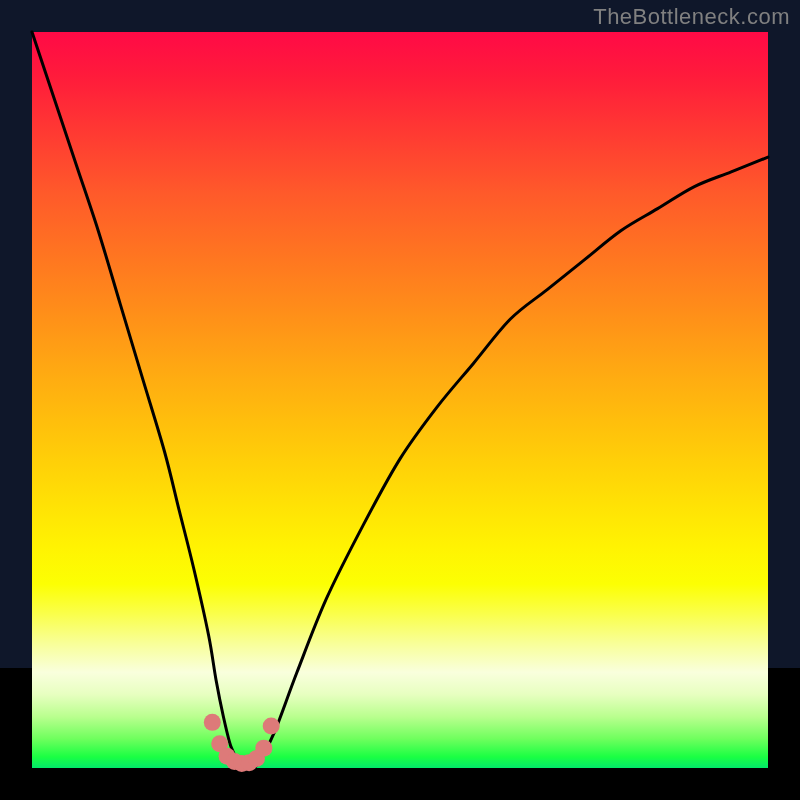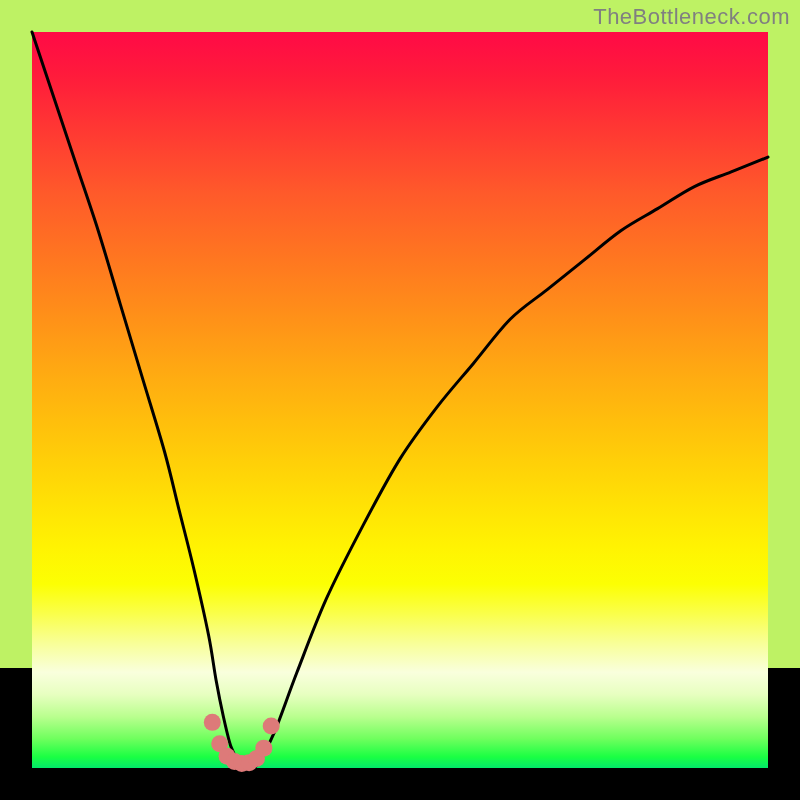--- a/index.html
+++ b/index.html
@@ -1,21 +1,21 @@
 <!DOCTYPE html>
 <html><head>
 <meta charset="utf-8">
 <style>
   * { margin: 0; padding: 0; box-sizing: border-box; }
   html, body { width: 800px; height: 800px; overflow: hidden; background: #000; }
   .frame {
     position: relative;
     width: 800px;
     height: 668px;
-    background: #bef264;
+    background: #0f172a;
   }
   .attribution {
     position: absolute;
     top: 4px;
     right: 10px;
     font-family: Arial, Helvetica, sans-serif;
     font-size: 22px;
     color: #808080;
     font-weight: 500;
     letter-spacing: 0.5px;

